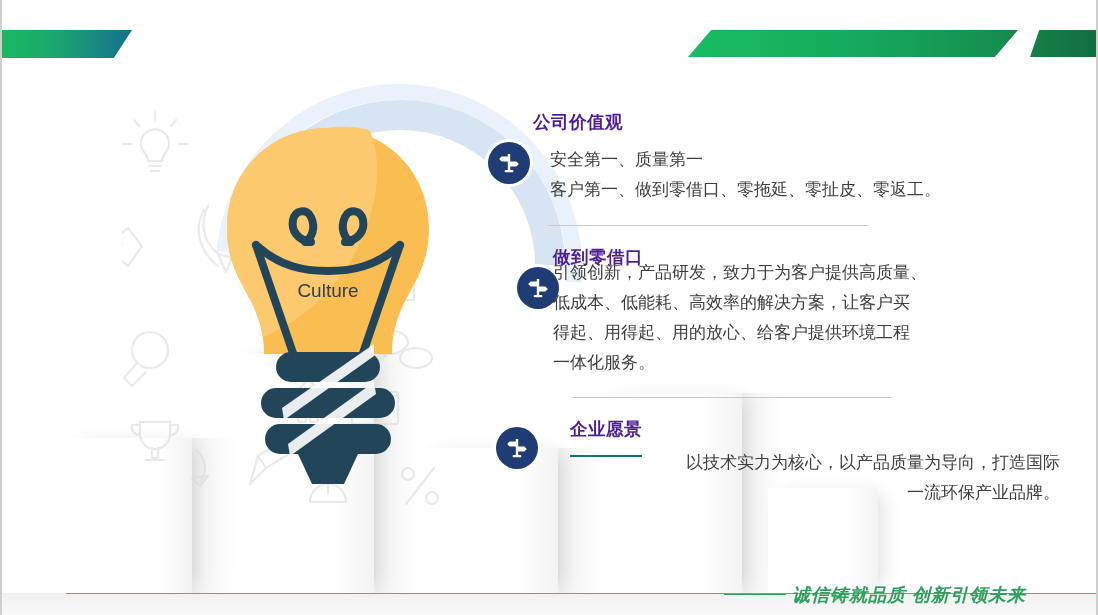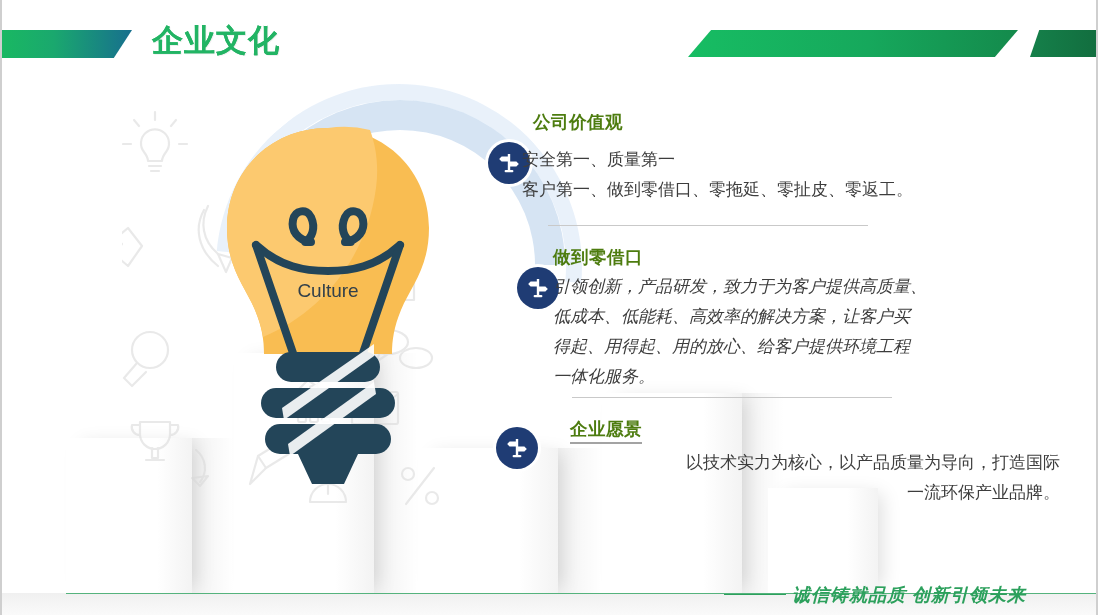--- a/index.html
+++ b/index.html
@@ -86,24 +86,24 @@
 
   
   .block{position:absolute;}
   .badge{
     position:absolute;width:42px;height:42px;border-radius:50%;
     background:#1f3c74;
     display:flex;align-items:center;justify-content:center;
     box-shadow:0 0 0 3px #ffffff;
   }
   .b-title{
-    position:absolute;font-weight:bold;color:#4d7c0f;font-size:17.5px;
+    position:absolute;font-weight:bold;color:#4c1d95;font-size:17.5px;
     letter-spacing:.5px;white-space:nowrap;
   }
-  .b-title.underlined{border-bottom:2px solid #a3a3a3;padding-bottom:1px;}
+  .b-title.underlined{border-bottom:2px solid #0f766e;padding-bottom:14px;}
   .b-body{
     position:absolute;color:#3d3d3d;font-size:17px;line-height:30px;
     white-space:pre-line;
   }
   .divider{position:absolute;height:1px;background:#c9c9c9;}
 
   
   .foot-rule{position:absolute;left:722px;bottom:20px;width:62px;height:1.5px;background:#2ca05c;}
   .foot-text{
     position:absolute;left:790px;bottom:8px;
@@ -245,54 +245,53 @@
       <path d="M82 304h96a15 15 0 0 1 0 30H82a15 15 0 0 1 0-30z"></path>
       <path d="M100 334h60l-14 30h-32z"></path>
       <path d="M176 236 86 300l-2-12 92-64z" fill="#ffffff" opacity=".9"></path>
       <path d="M178 274 92 336l-2-12 86-62z" fill="#ffffff" opacity=".9"></path>
     </g>
 
     <text x="130" y="177" text-anchor="middle" font-family="Liberation Sans, sans-serif" font-size="19" fill="#33404a">Culture</text>
   </svg>
 
   <div class="hdr-left"></div>
-  <div class="hdr-title">企业文化</div>
   <div class="hdr-bar-a"></div>
   <div class="hdr-bar-b"></div>
 
   <div class="block">
     <div class="badge" style="left:486px;top:142px;">
       <svg width="24" height="24" viewBox="0 0 24 24">
         <g fill="#ffffff">
           <rect x="10.8" y="3" width="2.4" height="17"></rect>
           <path d="M11 5.6H4.6L2.2 8.1l2.4 2.5H11z"></path>
           <path d="M13 10.4h6.4l2.4 2.5-2.4 2.5H13z"></path>
           <rect x="7.6" y="19" width="8.8" height="2.2" rx="1"></rect>
         </g>
       </svg>
     </div>
     <div class="b-title" style="left:531px;top:110px;">公司价值观</div>
-    <div class="b-body" style="left:520px;top:145px;width:500px;">安全第一、质量第一
+    <div class="b-body" style="left:548px;top:145px;width:500px;">安全第一、质量第一
 客户第一、做到零借口、零拖延、零扯皮、零返工。</div>
   </div>
   <div class="divider" style="left:546px;top:225px;width:320px;"></div>
 
   <div class="block">
     <div class="badge" style="left:515px;top:267px;">
       <svg width="24" height="24" viewBox="0 0 24 24">
         <g fill="#ffffff">
           <rect x="10.8" y="3" width="2.4" height="17"></rect>
           <path d="M11 5.6H4.6L2.2 8.1l2.4 2.5H11z"></path>
           <path d="M13 10.4h6.4l2.4 2.5-2.4 2.5H13z"></path>
           <rect x="7.6" y="19" width="8.8" height="2.2" rx="1"></rect>
         </g>
       </svg>
     </div>
     <div class="b-title" style="left:551px;top:245px;">做到零借口</div>
-    <div class="b-body" style="left:551px;top:272px;width:500px;font-style:italic;">引领创新，产品研发，致力于为客户提供高质量、
+    <div class="b-body" style="left:551px;top:258px;width:500px;">引领创新，产品研发，致力于为客户提供高质量、
 低成本、低能耗、高效率的解决方案，让客户买
 得起、用得起、用的放心、给客户提供环境工程
 一体化服务。</div>
   </div>
   <div class="divider" style="left:570px;top:397px;width:320px;"></div>
 
   <div class="block">
     <div class="badge" style="left:494px;top:427px;">
       <svg width="24" height="24" viewBox="0 0 24 24">
         <g fill="#ffffff">

